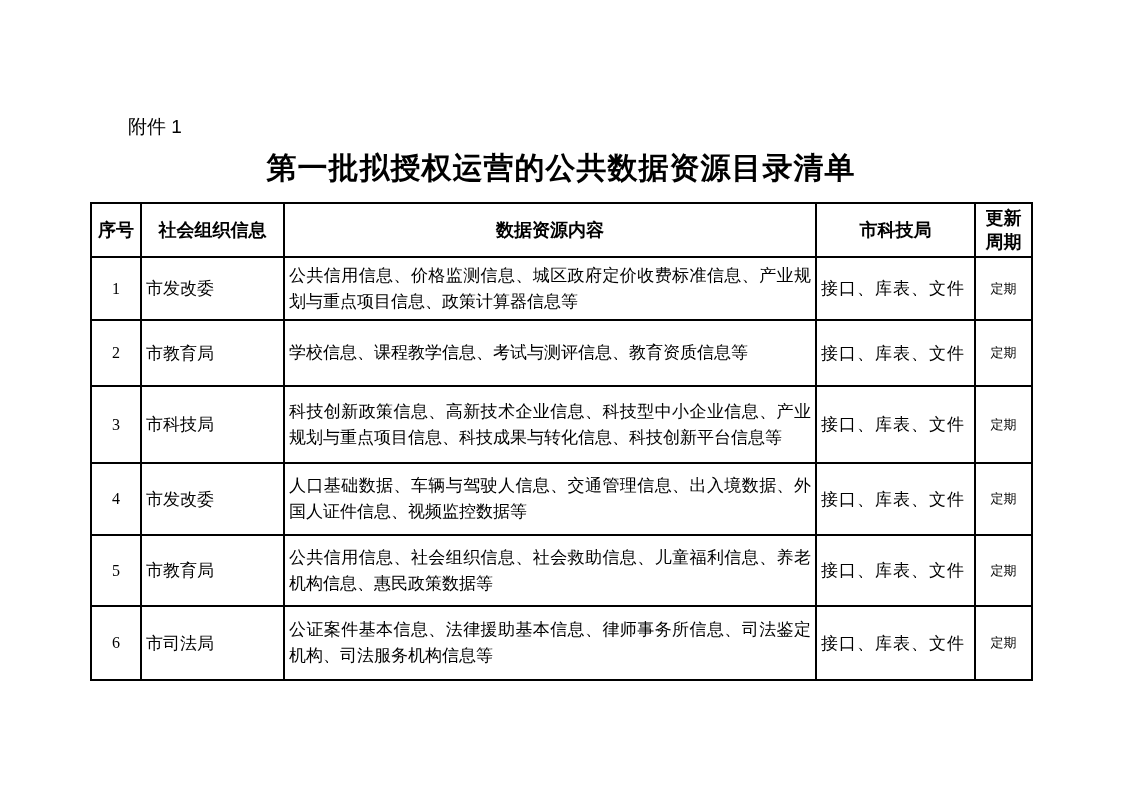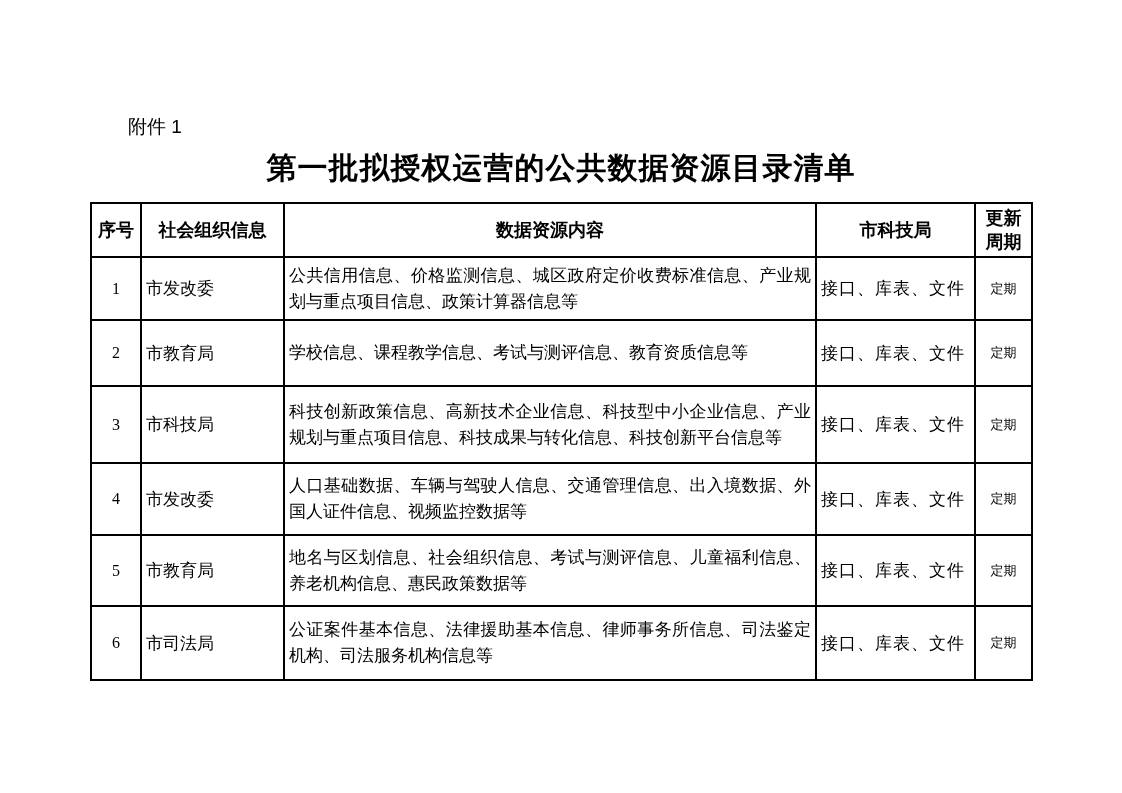--- a/index.html
+++ b/index.html
@@ -150,21 +150,21 @@
       <tr class="row-3">
         <td class="c-no">4</td>
         <td class="c-unit">市发改委</td>
         <td class="c-content">人口基础数据、车辆与驾驶人信息、交通管理信息、出入境数据、外国人证件信息、视频监控数据等</td>
         <td class="c-method">接口、库表、文件</td>
         <td class="c-cycle">定期</td>
       </tr>
       <tr class="row-4">
         <td class="c-no">5</td>
         <td class="c-unit">市教育局</td>
-        <td class="c-content">地名与区划信息、社会组织信息、考试与测评信息、儿童福利信息、养老机构信息、惠民政策数据等</td>
+        <td class="c-content">公共信用信息、社会组织信息、社会救助信息、儿童福利信息、养老机构信息、惠民政策数据等</td>
         <td class="c-method">接口、库表、文件</td>
         <td class="c-cycle">定期</td>
       </tr>
       <tr class="row-5">
         <td class="c-no">6</td>
         <td class="c-unit">市司法局</td>
         <td class="c-content">公证案件基本信息、法律援助基本信息、律师事务所信息、司法鉴定机构、司法服务机构信息等</td>
         <td class="c-method">接口、库表、文件</td>
         <td class="c-cycle">定期</td>
       </tr>

